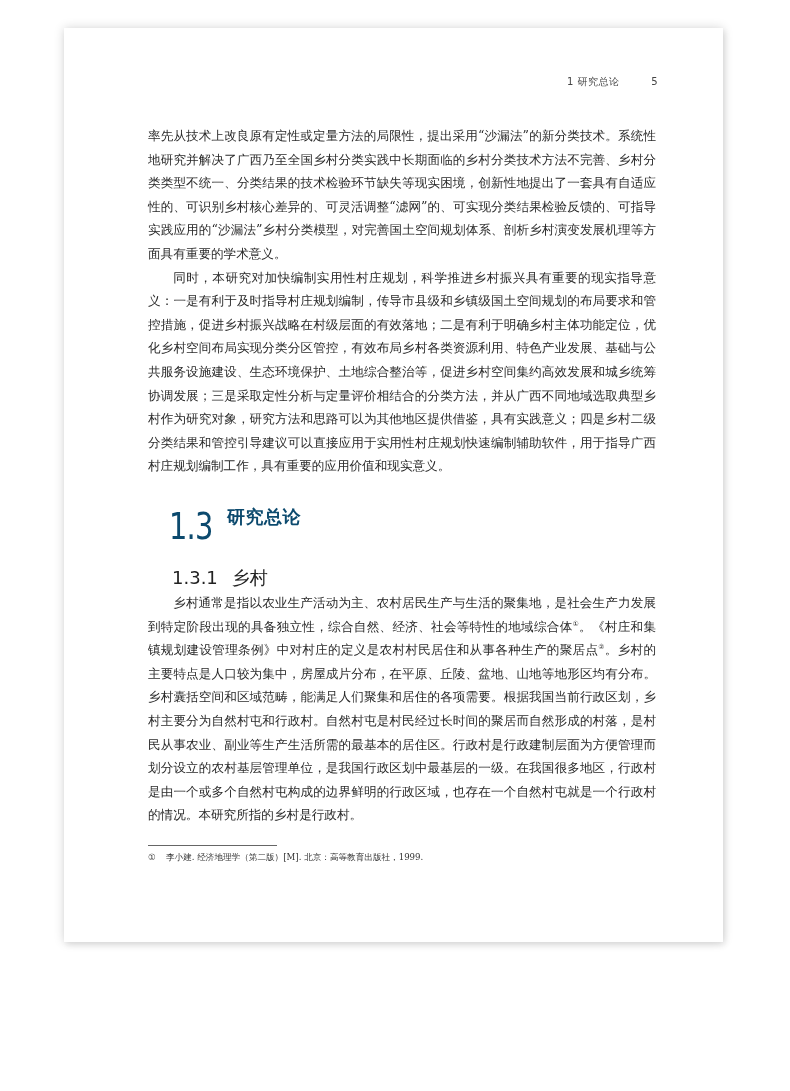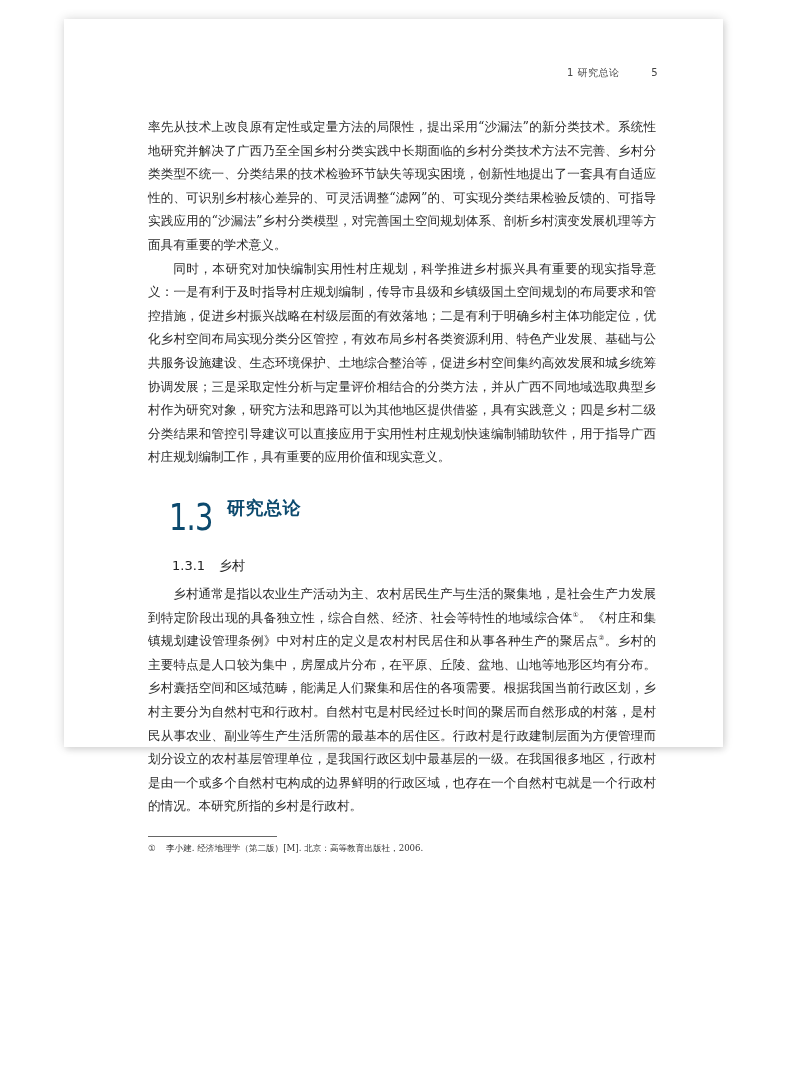--- a/index.html
+++ b/index.html
@@ -6,22 +6,22 @@
   body {
     width: 790px; height: 1091px;
     background: #ffffff;
     position: relative;
     overflow: hidden;
     font-family: "DejaVu Serif", "Liberation Serif", serif;
     color: #2b2b2b;
   }
   .page {
     position: absolute;
-    left: 64px; top: 19px;
-    width: 659px; height: 728px;
+    left: 64px; top: 28px;
+    width: 659px; height: 914px;
     background: #ffffff;
     box-shadow: 0 0 10px rgba(0,0,0,0.16), 2px 3px 6px rgba(0,0,0,0.08);
   }
   .running-header {
     position: absolute;
     right: 65px; top: 47px;
     font-family: "DejaVu Sans", "Liberation Sans", sans-serif;
     font-size: 10px;
     color: #444;
     letter-spacing: 0.5px;
@@ -58,21 +58,21 @@
   .section-heading .title {
     font-size: 18px;
     font-weight: bold;
     margin-left: 6px;
     letter-spacing: 0.5px;
   }
   .subsection-heading {
     position: absolute;
     left: 108px; top: 538px;
     font-family: "DejaVu Sans", "Liberation Sans", sans-serif;
-    font-size: 13px;
+    font-size: 18px;
     color: #222;
   }
   .subsection-heading .title { margin-left: 14px; }
   .block2 { top: 563px; }
   sup.fn { font-size: 7px; vertical-align: super; line-height: 0; }
   .footnote-rule {
     position: absolute;
     left: 84px; top: 817px;
     width: 129px; height: 0;
     border-top: 1px solid #666;
@@ -112,17 +112,17 @@
   </div>
 
   <div class="body-text block2">
     <p class="indent"><span>乡村通常是指以农业生产活动为主、农村居民生产与生活的聚集地，是社会生产力发展到特定阶段出现的具备独立性，综合自然、经济、社会等特性的地域综合体</span><sup class="fn">①</sup><span>。《村庄和集镇规划建设管理条例》中对村庄的定义是农村村民居住和从事各种生产的聚居点</span><sup class="fn">②</sup><span>。乡村的主要特点是人口较为集中，房屋成片分布，在平原、丘陵、盆地、山地等地形区均有分布。乡村囊括空间和区域范畴，能满足人们聚集和居住的各项需要。根据我国当前行政区划，乡村主要分为自然村屯和行政村。自然村屯是村民经过长时间的聚居而自然形成的村落，是村民从事农业、副业等生产生活所需的最基本的居住区。行政村是行政建制层面为方便管理而划分设立的农村基层管理单位，是我国行政区划中最基层的一级。在我国很多地区，行政村是由一个或多个自然村屯构成的边界鲜明的行政区域，也存在一个自然村屯就是一个行政村的情况。本研究所指的乡村是行政村。</span></p>
   </div>
 
   <div class="footnote-rule"></div>
 
   <div class="footnotes">
     <div class="fn-row">
-      <span class="mark">①</span><span>李小建. 经济地理学（第二版）[M]. 北京：高等教育出版社，2006.</span>
+      <span class="mark">①</span><span>李小建. 经济地理学（第二版）[M]. 北京：高等教育出版社，1999.</span>
     </div>
   </div>
 
 </div>
 
 </body></html>

